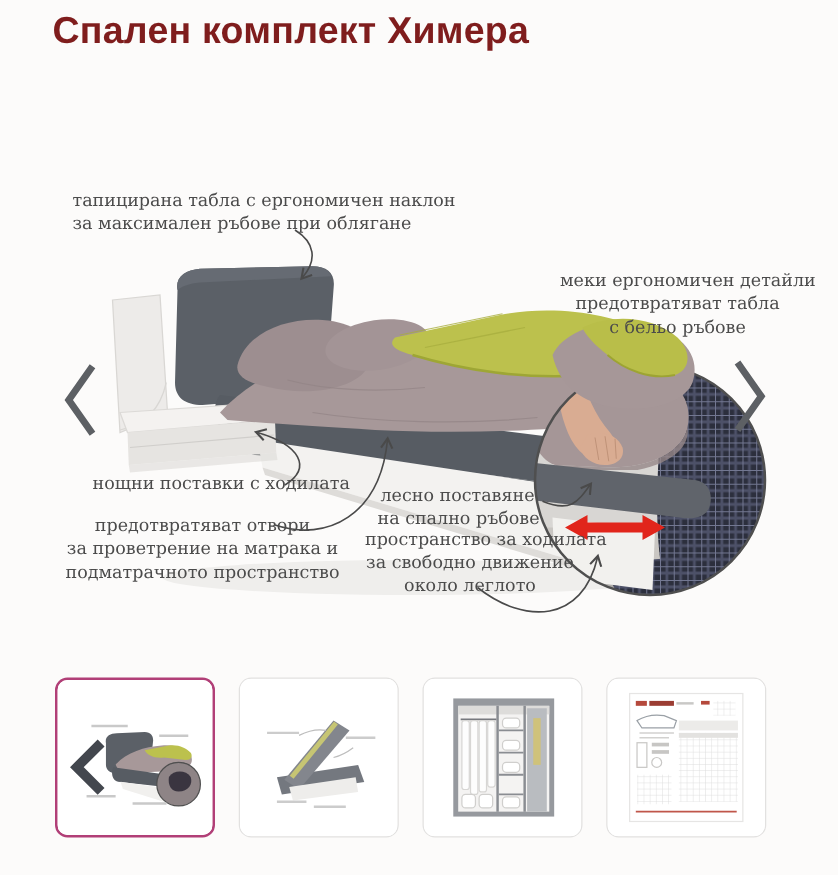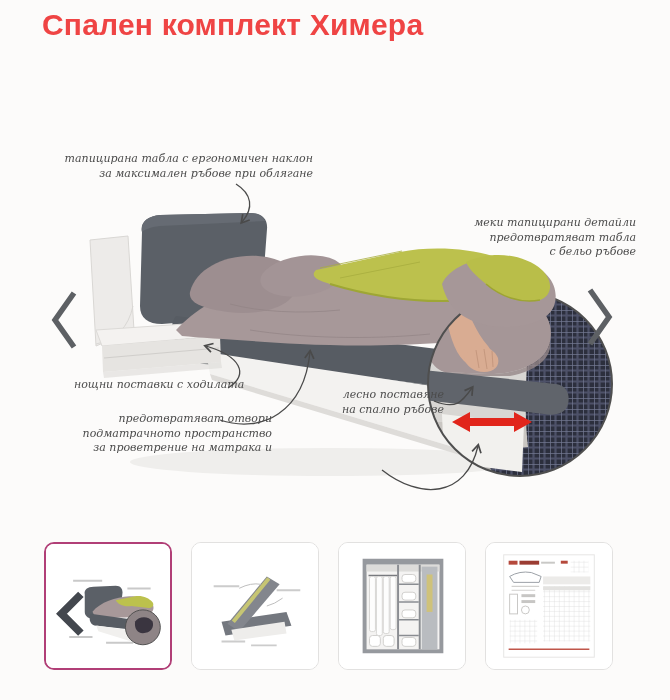--- a/index.html
+++ b/index.html
@@ -8,37 +8,36 @@
     background: #fcfbfa;
     font-family: "Liberation Sans", sans-serif;
     overflow: hidden;
     position: relative;
   }
   h1.page-title {
     margin: 8px 0 0 42px;
     font-size: 30px;
     font-weight: 700;
     letter-spacing: 0.2px;
-    color: #ef4444;
+    color: #7f1d1d;
   }
   .stage {
     position: relative;
     width: 670px;
     height: 400px;
     margin-top: 92px;
   }
   .scene-svg { position: absolute; left: 0; top: 0; }
   .note {
     position: absolute;
     font-family: "DejaVu Serif", serif;
-    font-style: italic;
-    font-size: 11px;
+    font-size: 14px;
     line-height: 1.32;
     color: #4b4b4b;
-    text-align: right;
+    text-align: center;
   }
   .note span { display: block; white-space: nowrap; }
   .nav-btn {
     position: absolute;
     background: transparent;
     border: none;
     padding: 0;
     cursor: pointer;
     line-height: 0;
   }
@@ -159,40 +158,45 @@
       <path d="M 382,336 C 420,366 466,364 478,312" marker-end="url(#arr)"></path>
     </g>
   </svg>
 
   <div class="note" style="left:58px; top:18px; width:255px;">
     <span>тапицирана табла с ергономичен наклон</span>
     <span>за максимален ръбове при облягане</span>
   </div>
 
   <div class="note" style="left:448px; top:82px; width:188px;">
-    <span>меки тапицирани детайли</span>
+    <span>меки ергономичен детайли</span>
     <span>предотвратяват табла</span>
     <span>с бельо ръбове</span>
   </div>
 
   <div class="note" style="left:74px; top:244px; width:150px;">
     <span>нощни поставки с ходилата</span>
   </div>
 
   <div class="note" style="left:52px; top:278px; width:220px;">
     <span>предотвратяват отвори</span>
+    <span>за проветрение на матрака и</span>
     <span>подматрачното пространство</span>
-    <span>за проветрение на матрака и</span>
-  </div>
-
-  <div class="note" style="left:316px; top:254px; width:128px;">
+  </div>
+
+  <div class="note" style="left:302px; top:254px; width:128px;">
     <span>лесно поставяне</span>
     <span>на спално ръбове</span>
   </div>
 
+  <div class="note" style="left:292px; top:289px; width:168px;">
+    <span>пространство за ходилата</span>
+    <span>за свободно движение</span>
+    <span>около леглото</span>
+  </div>
 
   <button class="nav-btn prev">
     <svg width="32" height="62" viewBox="0 0 32 62">
       <polyline points="26,4 7,31 26,58" fill="none" stroke="#5d6064" stroke-width="5.5"></polyline>
     </svg>
   </button>
   <button class="nav-btn next">
     <svg width="32" height="62" viewBox="0 0 32 62">
       <polyline points="6,4 25,31 6,58" fill="none" stroke="#5d6064" stroke-width="5.5"></polyline>
     </svg>

